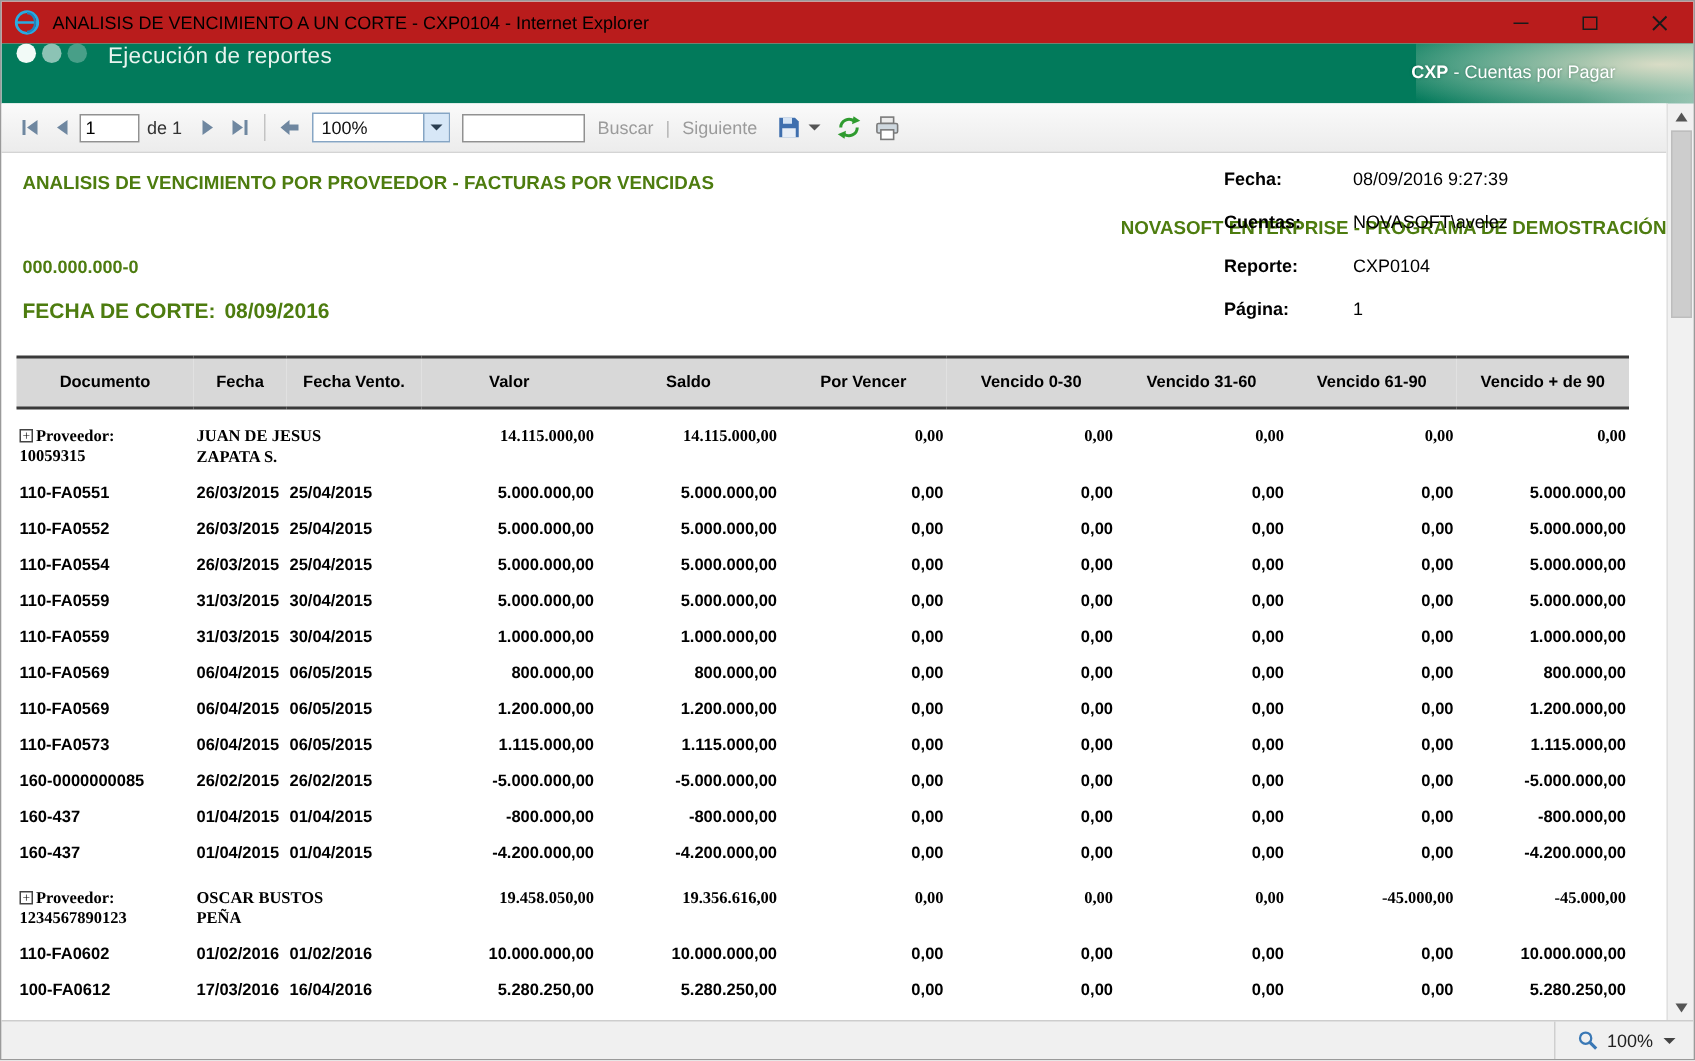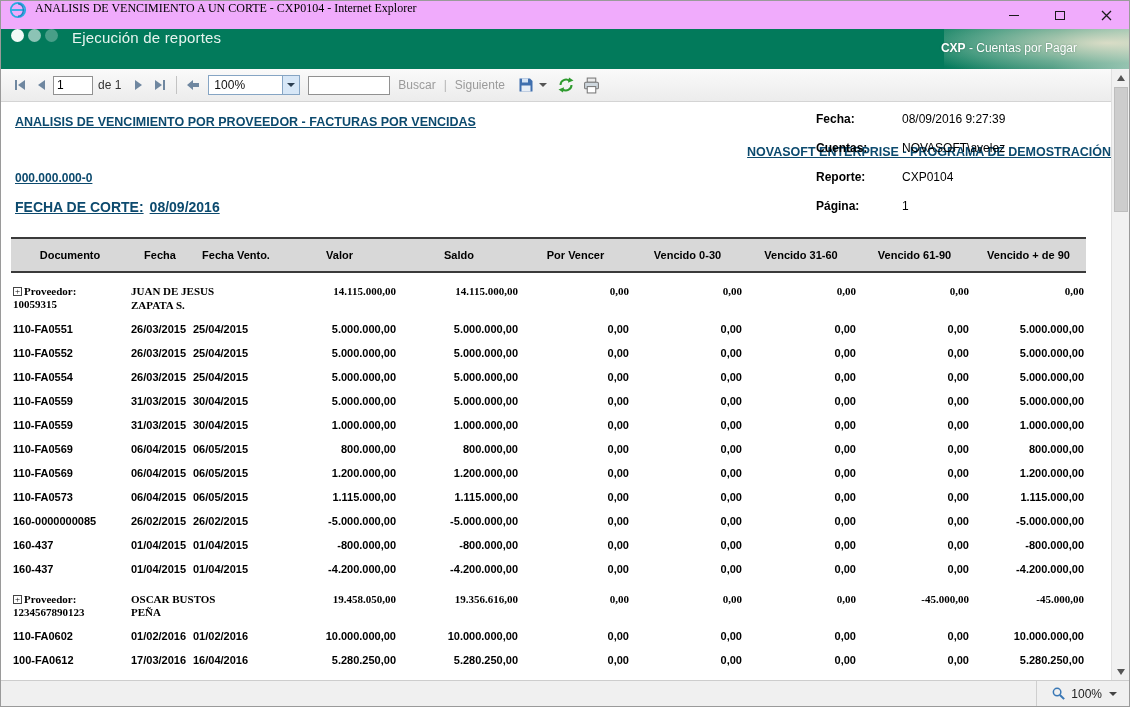--- a/index.html
+++ b/index.html
@@ -1,21 +1,21 @@
 <!DOCTYPE html>
 <html><head>
 <meta charset="utf-8">
 <style>
   * { margin:0; padding:0; box-sizing:border-box; }
   html,body { background:#fff; }
   body { font-family:"Liberation Sans", sans-serif; }
   .screen { position:relative; width:1130px; height:707px; background:#fff; overflow:hidden; border:1px solid #9a9a9a; }
 
   
-  .titlebar { height:28px; background:#f0abfc; display:flex; padding-left:8px;font-family:Liberation Serif, serif; }
+  .titlebar { height:28px; background:#b91c1c; display:flex; align-items:center; padding-left:8px; }
   .ie-icon { width:18px; height:18px; flex:0 0 auto; }
   .title-text { font-size:12px; color:#000; margin-left:8px; white-space:nowrap; }
   .win-controls { margin-left:auto; display:flex; height:100%; }
   .win-btn { width:46px; height:100%; display:flex; align-items:center; justify-content:center; }
   .glyph-min { width:10px; border-bottom:1px solid #1a1a1a; height:1px; display:block; }
   .glyph-max { width:10px; height:9px; border:1px solid #1a1a1a; display:block; }
 
   
   .app-header { height:40px; background:#027a5b; position:relative; display:flex; align-items:flex-start; overflow:hidden; }
   .dots { display:flex; gap:4px; margin-left:10px; align-items:center; }
@@ -42,21 +42,21 @@
   .zoom-text { flex:1; padding:2px 0 0 5px; color:#111; }
   .zoom-arrow { width:17px; background:#d7e7f7; border-left:1px solid #86a5c4; display:flex; align-items:center; justify-content:center; }
   .caret-down { width:0; height:0; border-left:4px solid transparent; border-right:4px solid transparent; border-top:4px solid #2b3e50; }
   .search-input { width:82px; height:19px; border:1px solid #919191; font-size:12px; padding:0 3px; font-family:"Liberation Sans",sans-serif; }
   .link-gray { color:#9b9b9b; font-size:12px; margin-left:8px; white-space:nowrap; }
   .link-pipe { color:#b5b5b5; font-size:12px; margin-left:8px; }
   .export-caret { margin-left:2px; }
 
   
   .report-area { position:absolute; top:33px; left:0; right:0; bottom:0; background:#fff; overflow:hidden; }
-  .report-titles { padding:13px 0 0 14px; color:#0c4a6e;text-decoration:underline; }
+  .report-titles { padding:13px 0 0 14px; color:#4d7c0f; }
   .rt-title { font-size:12.5px; font-weight:bold; }
   .rt-company { font-size:12.5px; font-weight:bold; margin-top:16px;text-align:right; }
   .rt-nit { font-size:12px; font-weight:bold; margin-top:12px; }
   .rt-corte { font-size:14px; font-weight:bold; margin-top:14px; }
   .rt-corte .val { margin-left:6px; }
   .report-meta { position:absolute; top:10px; left:815px; font-size:12px; }
   .meta-row { margin-bottom:12px; height:17px; }
   .meta-label { display:inline-block; width:86px; font-weight:bold; color:#000; }
   .meta-value { color:#000; }
 

